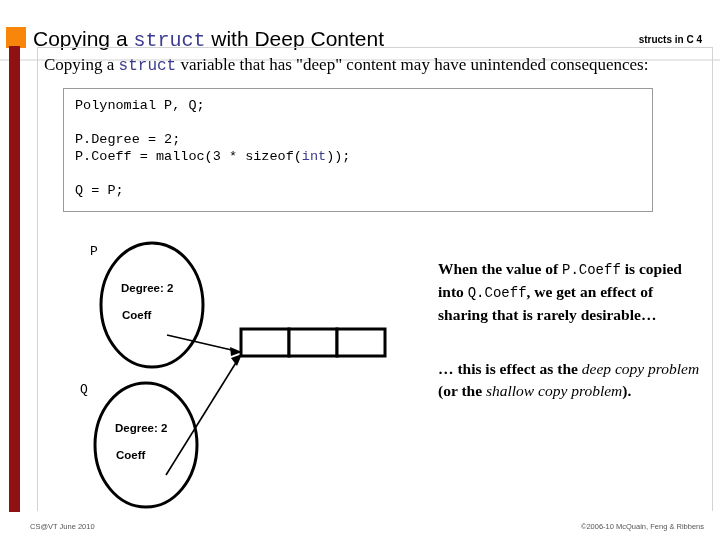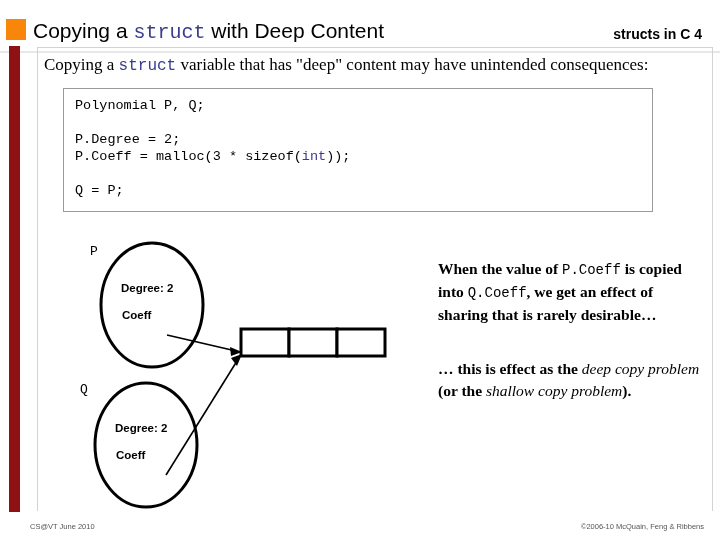--- a/index.html
+++ b/index.html
@@ -11,21 +11,21 @@
     width: 720px;
     height: 540px;
     position: relative;
     overflow: hidden;
     font-family: "Liberation Serif", serif;
   }
 
   
   #slide-header {
     position: absolute;
-    left: 0; top: 8px;
+    left: 0; top: 16px;
     width: 720px; height: 44px;
   }
   #title-bullet-square {
     position: absolute;
     left: 6px; top: 11px;
     width: 20px; height: 21px;
     background: #F7860A;
   }
   #slide-title {
     position: absolute;
@@ -38,21 +38,21 @@
   }
   #slide-title .mono {
     font-family: "Liberation Mono", monospace;
     color: #3B3B8F;
     font-size: 20px;
   }
   #header-right {
     position: absolute;
     right: 18px; top: 18px;
     font-family: "Liberation Sans", sans-serif;
-    font-size: 14px;
+    font-size: 10px;
     font-weight: bold;
     color: #000000;
     white-space: nowrap;
   }
   #header-rule {
     position: absolute;
     left: 0; top: 43px;
     width: 720px; height: 2px;
     background: #E8E8E8;
   }

